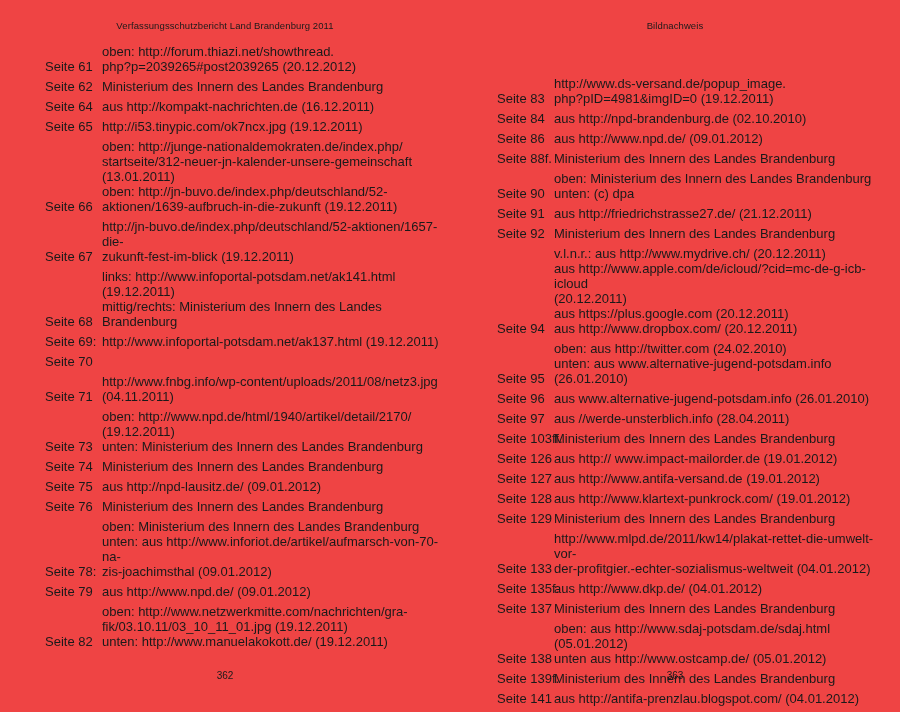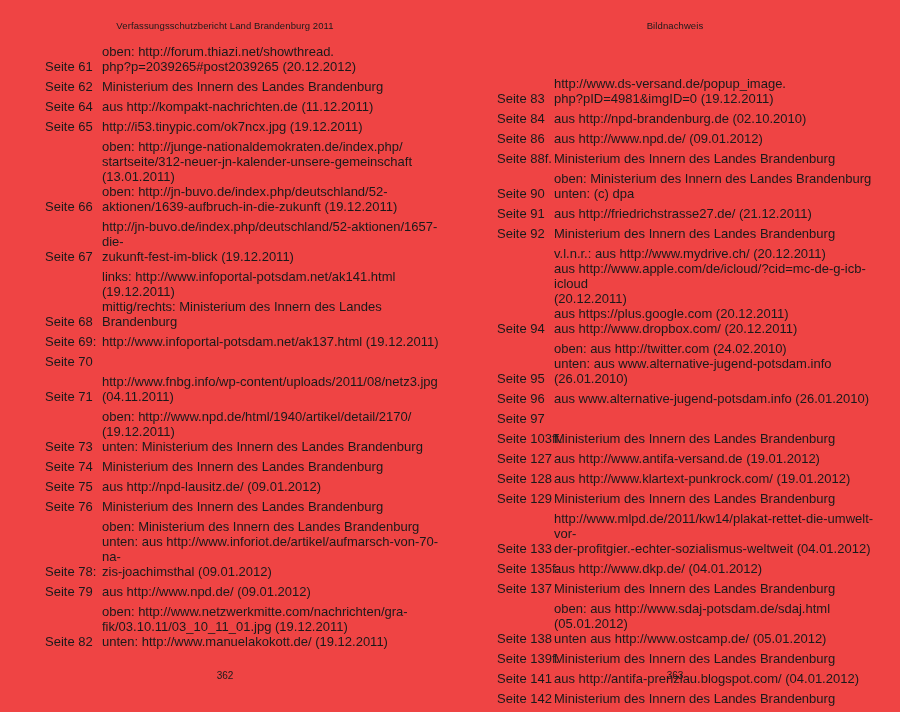--- a/index.html
+++ b/index.html
@@ -84,21 +84,21 @@
 php?p=2039265#post2039265 (20.12.2012)</div>
         </div>
 
         <div class="entry">
           <div class="entry-label">Seite 62</div>
           <div class="entry-text">Ministerium des Innern des Landes Brandenburg</div>
         </div>
 
         <div class="entry">
           <div class="entry-label">Seite 64</div>
-          <div class="entry-text">aus http://kompakt-nachrichten.de (11.12.2011)</div>
+          <div class="entry-text">aus http://kompakt-nachrichten.de (16.12.2011)</div>
         </div>
 
         <div class="entry">
           <div class="entry-label">Seite 65</div>
           <div class="entry-text">http://i53.tinypic.com/ok7ncx.jpg (19.12.2011)</div>
         </div>
 
         <div class="entry">
           <div class="entry-label">Seite 66</div>
           <div class="entry-text">oben: http://junge-nationaldemokraten.de/index.php/
@@ -236,27 +236,32 @@
 unten: aus www.alternative-jugend-potsdam.info (26.01.2010)</div>
         </div>
 
         <div class="entry">
           <div class="entry-label">Seite 96</div>
           <div class="entry-text">aus www.alternative-jugend-potsdam.info (26.01.2010)</div>
         </div>
 
         <div class="entry">
           <div class="entry-label">Seite 97</div>
+          <div class="entry-text">aus //werde-unsterblich.info (28.04.2011)</div>
         </div>
 
         <div class="entry">
           <div class="entry-label">Seite 103ff.</div>
           <div class="entry-text">Ministerium des Innern des Landes Brandenburg</div>
         </div>
 
+        <div class="entry">
+          <div class="entry-label">Seite 126</div>
+          <div class="entry-text">aus http:// www.impact-mailorder.de (19.01.2012)</div>
+        </div>
 
         <div class="entry">
           <div class="entry-label">Seite 127</div>
           <div class="entry-text">aus http://www.antifa-versand.de (19.01.2012)</div>
         </div>
 
         <div class="entry">
           <div class="entry-label">Seite 128</div>
           <div class="entry-text">aus http://www.klartext-punkrock.com/ (19.01.2012)</div>
         </div>

